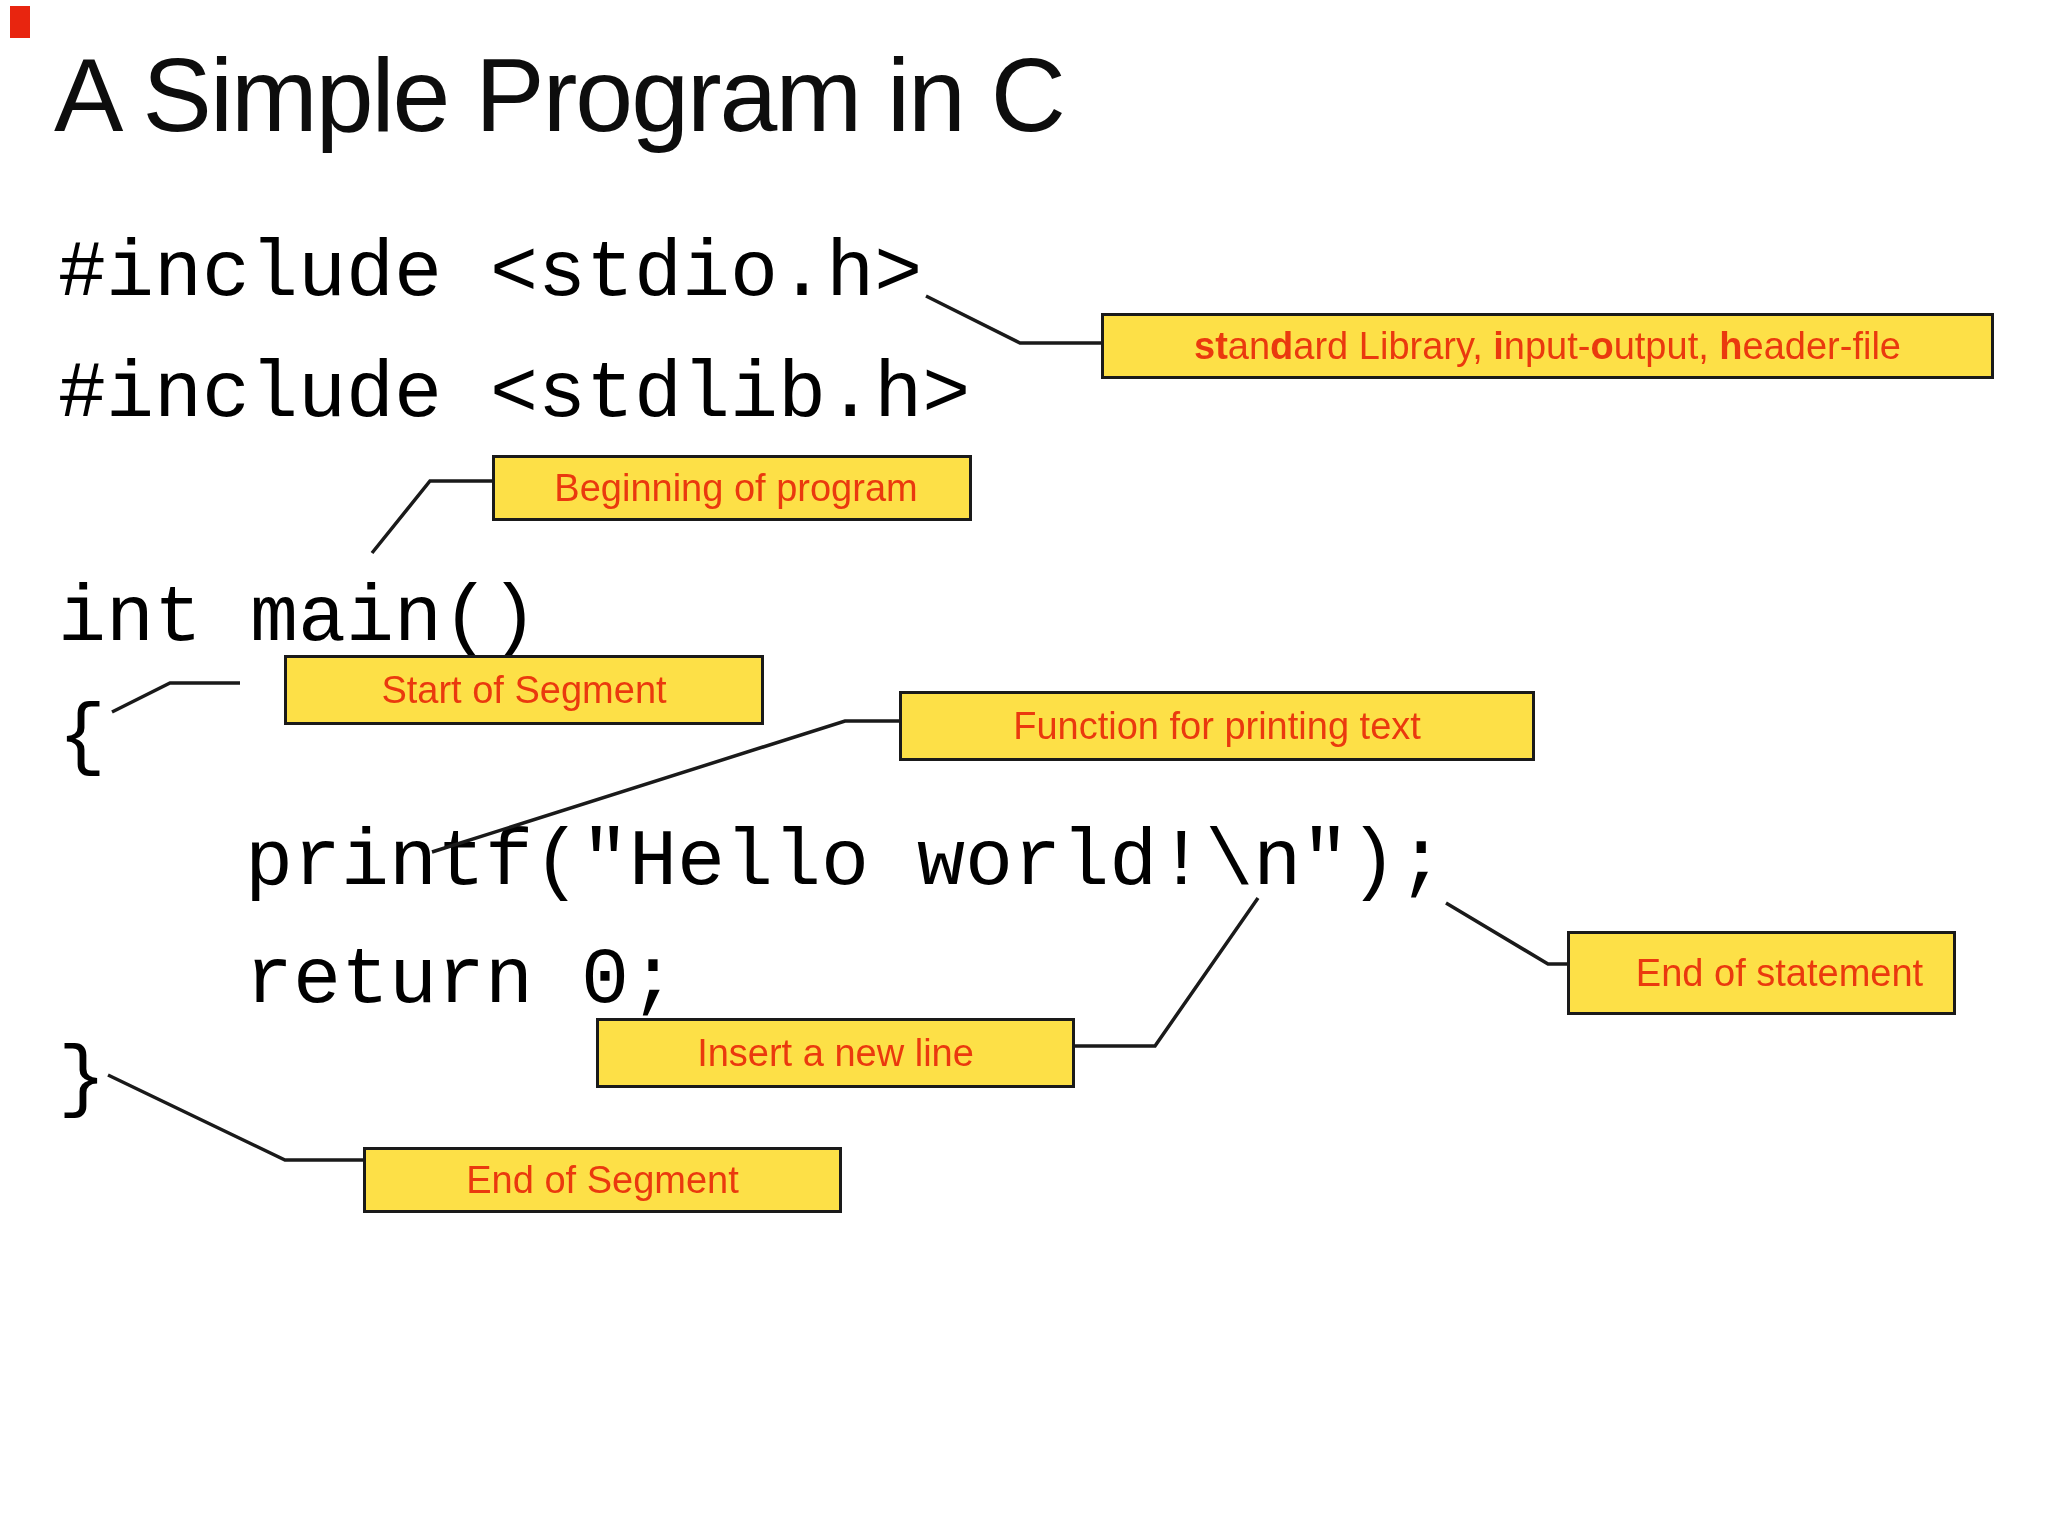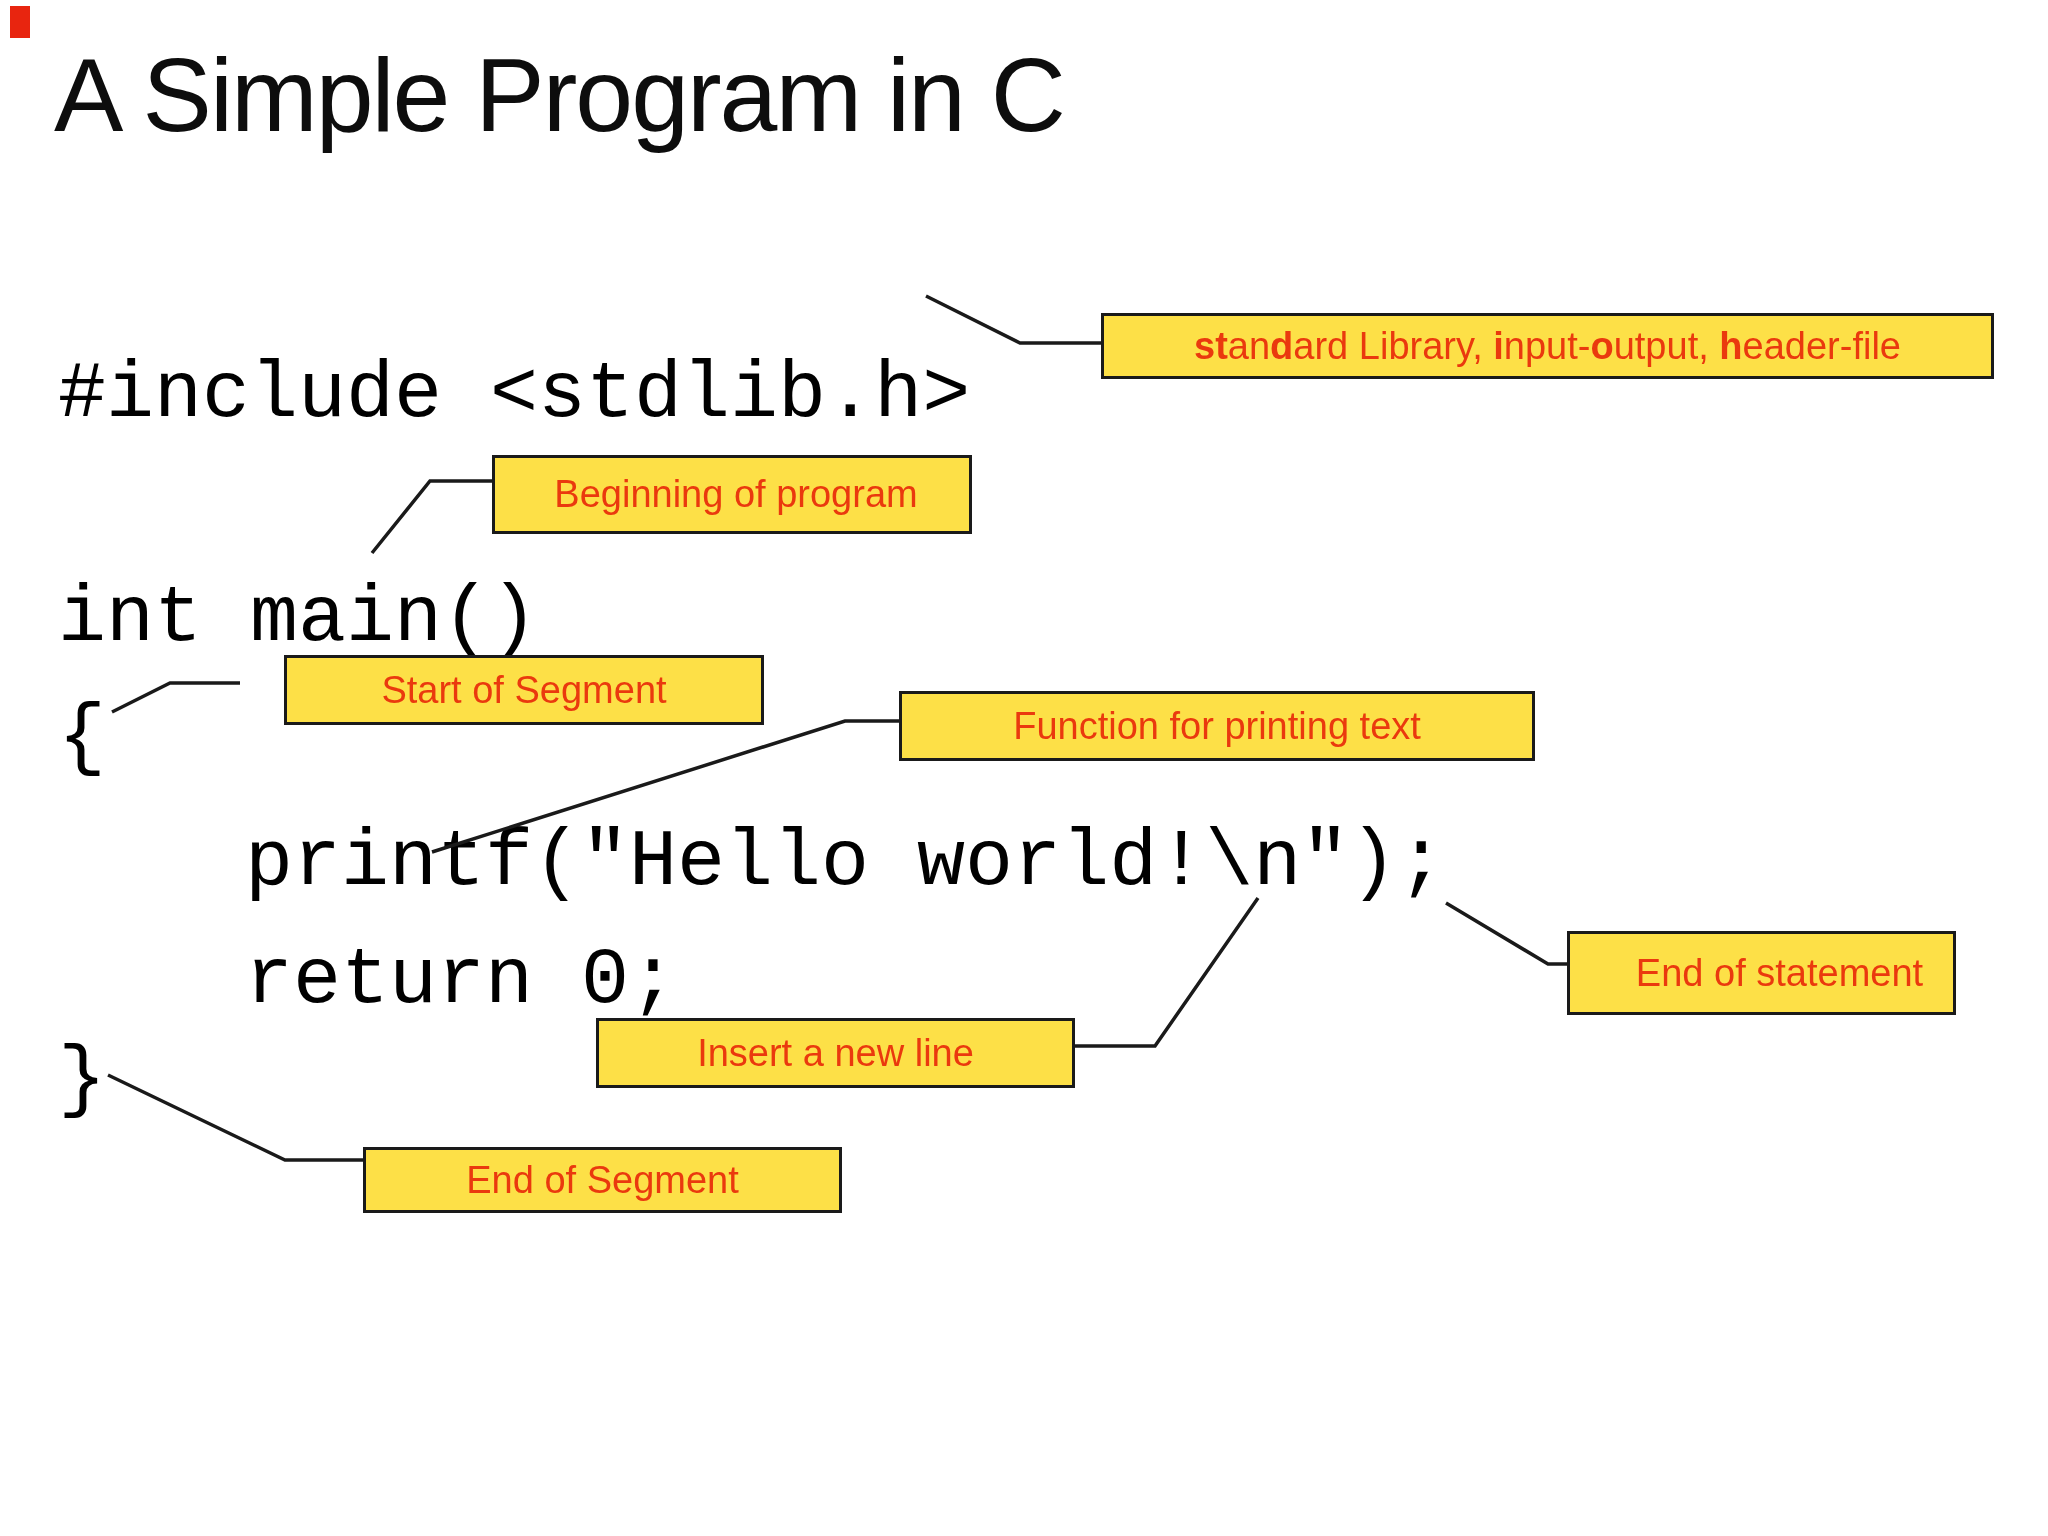--- a/index.html
+++ b/index.html
@@ -41,36 +41,37 @@
     position:absolute;
     background:#fde047;
     border:3px solid #1a1a1a;
     display:flex;align-items:center;justify-content:center;
     font-size:38px;color:var(--callout-text,#ea390e);
     white-space:nowrap;
     box-sizing:border-box;
   }
   .callout b{font-weight:bold;}
   #callout-0{left:1101px;top:313px;width:893px;height:66px;}
-  #callout-1{left:492px; top:455px;width:480px;height:79px;padding-left:8px;}
+  #callout-1{left:492px; top:455px;width:480px;height:66px;padding-left:8px;}
   #callout-2{left:240px; top:655px;width:480px;height:70px;margin-left:44px;}
   #callout-3{left:899px; top:691px;width:636px;height:70px;}
   #callout-4{left:1567px;top:931px;width:389px;height:84px;padding-left:36px;}
   #callout-5{left:596px; top:1018px;width:479px;height:70px;}
   #callout-6{left:363px; top:1135px;width:479px;height:66px;margin-top:12px;}
 </style>
 </head>
 <body>
 
 <div id="slide" style="--callout-text: #ea390e; --code-text: #000000; --connector: #1a1a1a; --corner-mark: #e8250f; background: rgb(255, 255, 255);">
 
   <div id="corner-mark"></div>
 
   <div id="title">A Simple Program in C</div>
 
+  <div id="code-1" class="code">#include &lt;stdio.h&gt;</div>
   <div id="code-2" class="code">#include &lt;stdlib.h&gt;</div>
   <div id="code-3" class="code">int main()</div>
   <div id="code-4" class="code">{</div>
   <div id="code-5" class="code">printf("Hello world!\n");</div>
   <div id="code-6" class="code">return 0;</div>
   <div id="code-7" class="code">}</div>
 
   <svg id="connectors" width="2048" height="1536" viewBox="0 0 2048 1536">
     <polyline points="926,296 1020,343 1101,343"></polyline>
     <polyline points="372,553 430,481 492,481"></polyline>

